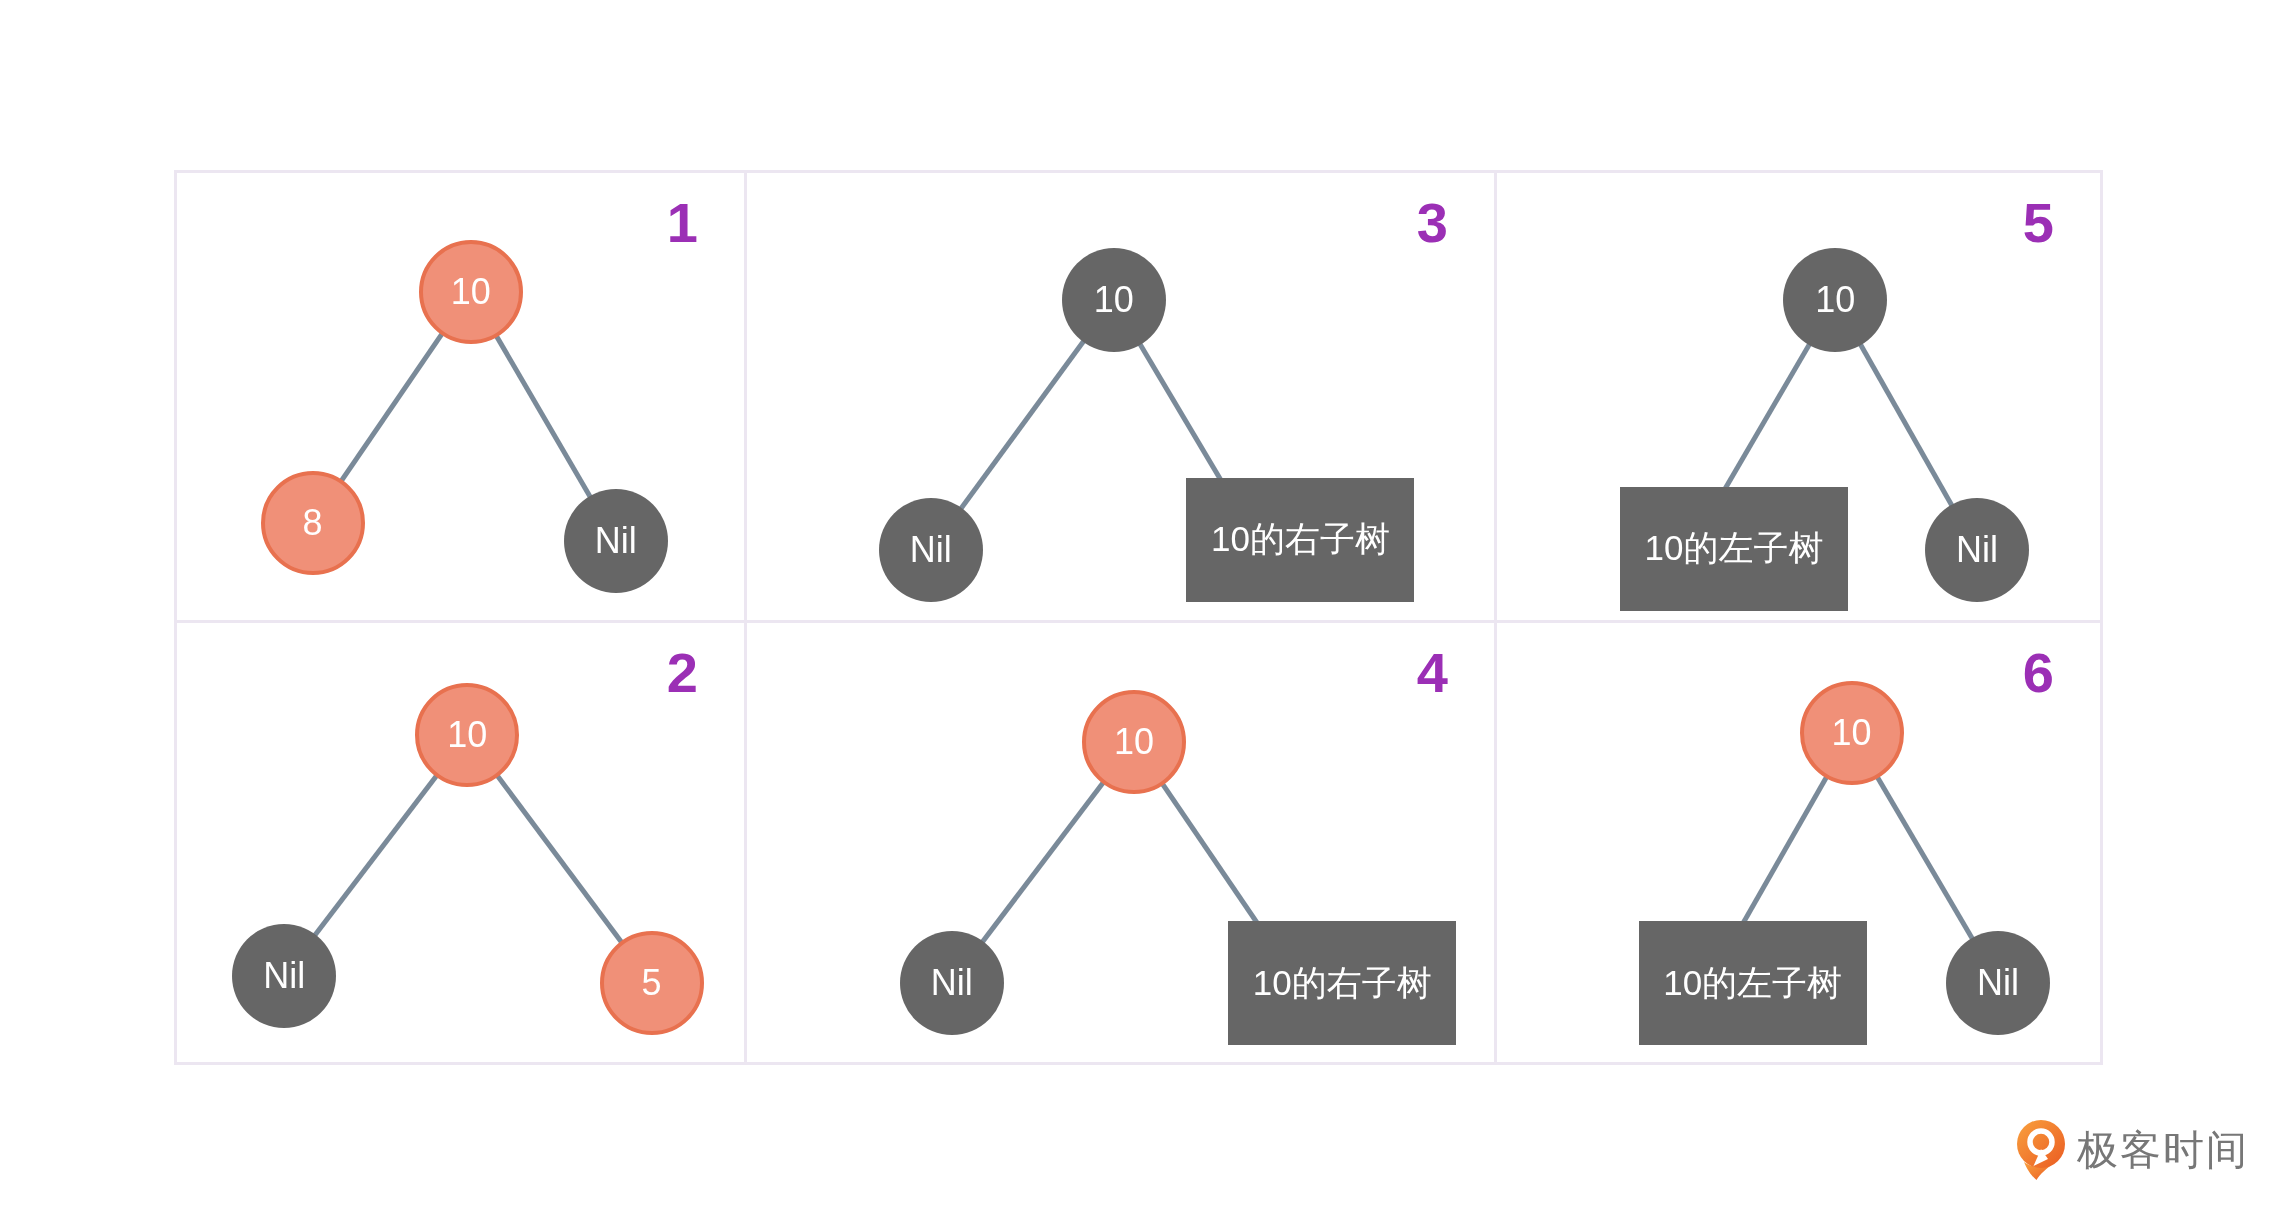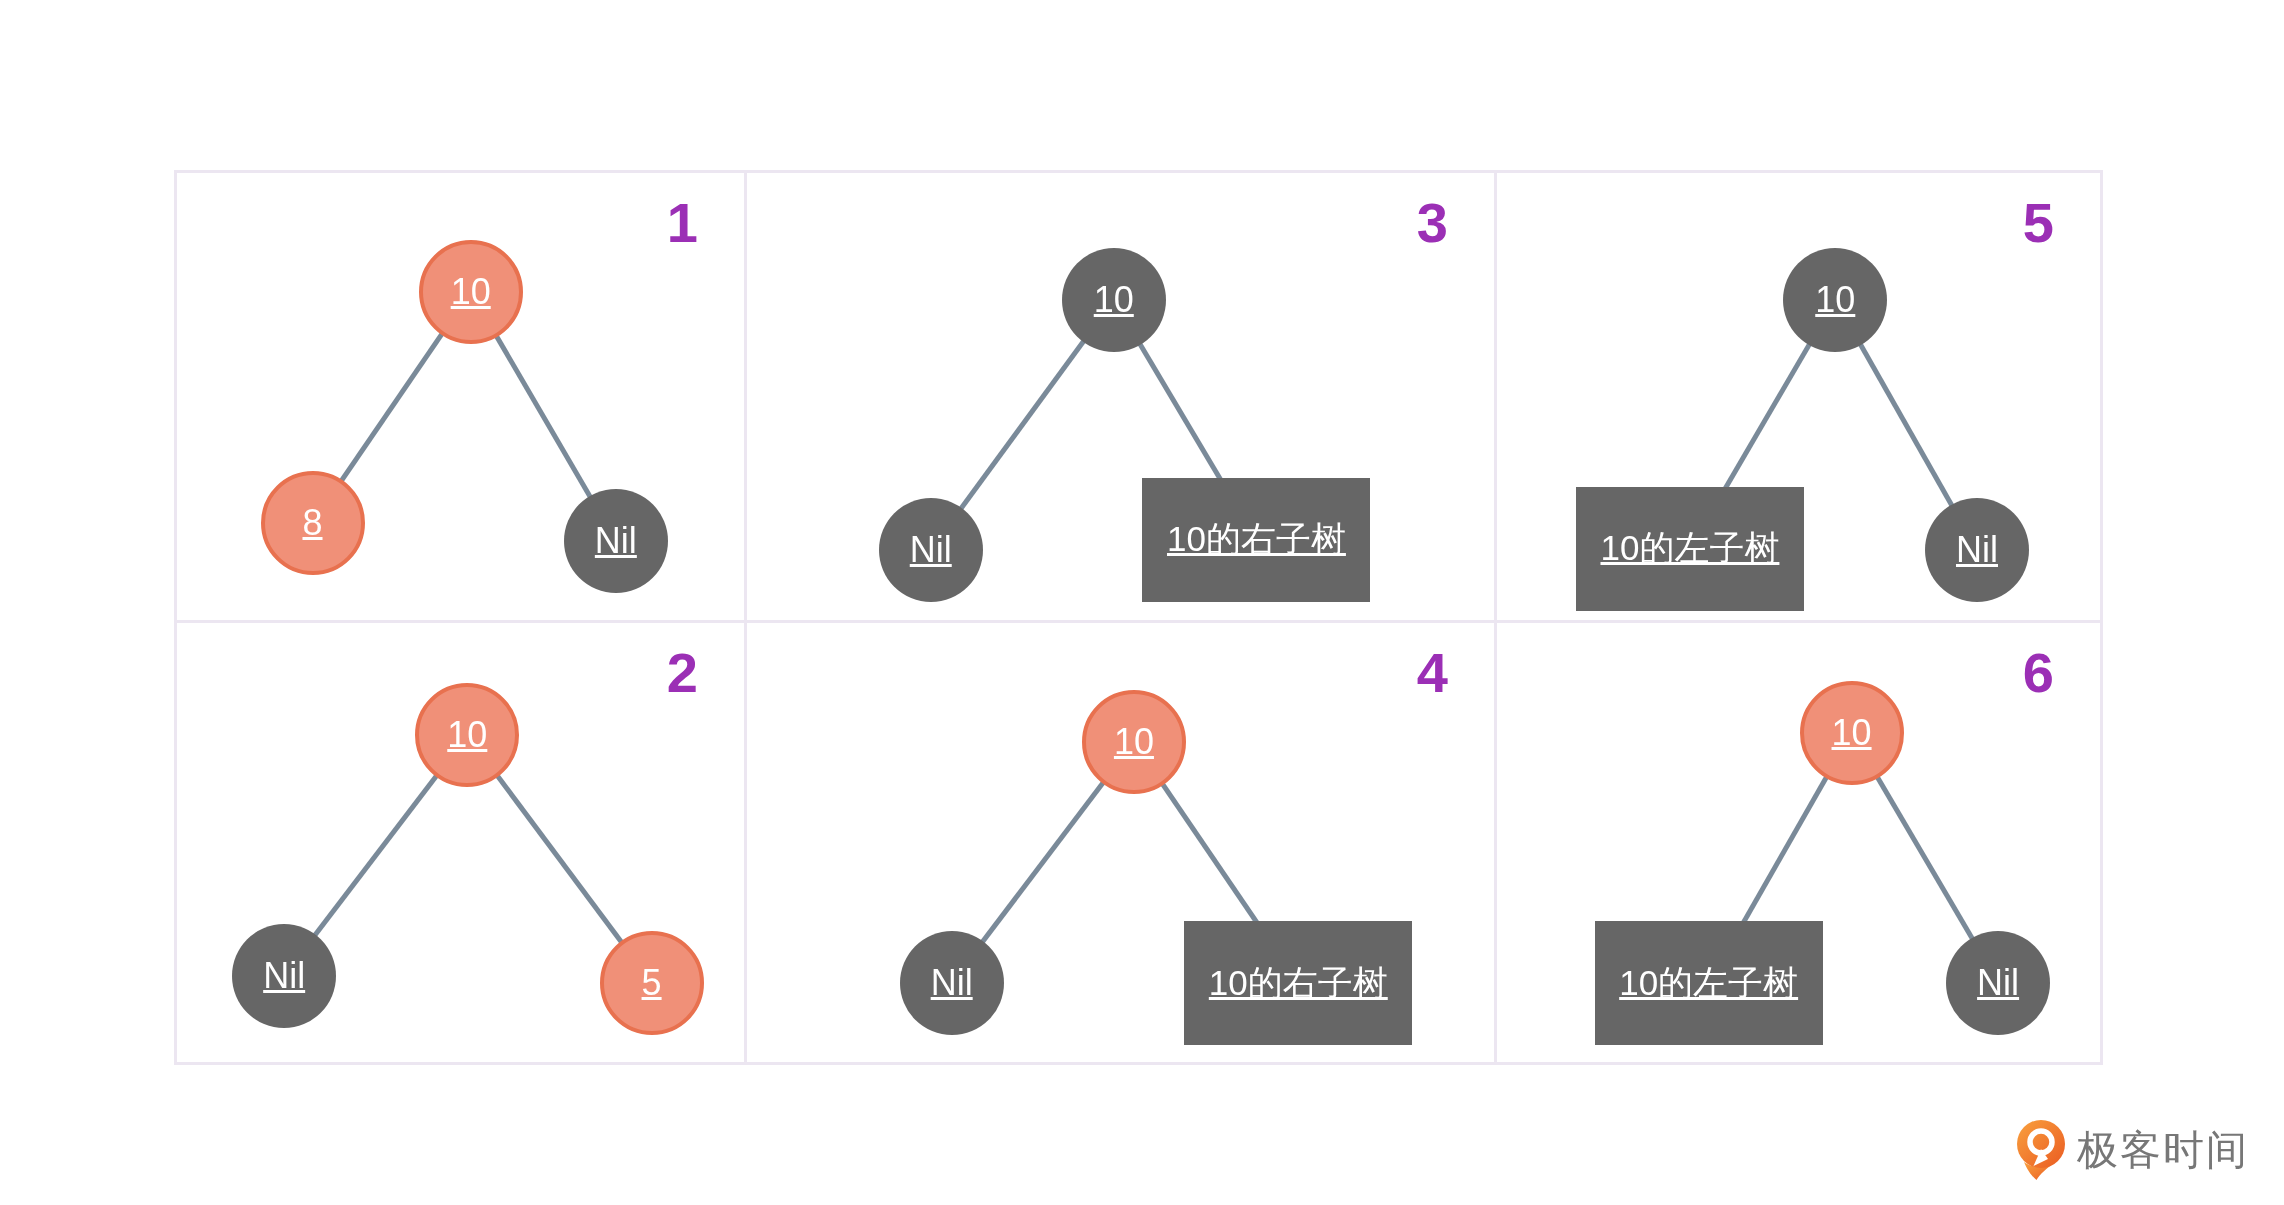--- a/index.html
+++ b/index.html
@@ -19,24 +19,24 @@
   .panel.bR{border-right:3px solid var(--pborder);}
   .panel.bB{border-bottom:3px solid var(--pborder);}
   .panel-num{
     position:absolute;top:22px;right:46px;z-index:2;
     color:var(--purple);font-size:56px;font-weight:700;line-height:1;
   }
   .edges{position:absolute;left:0;top:0;width:100%;height:100%;z-index:0;}
   .node{
     position:absolute;transform:translate(-50%,-50%);z-index:1;
     display:flex;align-items:center;justify-content:center;
-    color:#ffffff;font-weight:500;text-align:center;text-decoration:underline;
+    color:#ffffff;font-weight:500;text-align:center;
   }
   .node.circle{width:104px;height:104px;border-radius:50%;font-size:36px;}
-  .node.rect{width:228px;height:124px;font-size:35px;}
+  .node.rect{width:228px;height:124px;font-size:35px;margin-left:44px;}
   .node.salmon{background:var(--salmon);border:4px solid var(--salmon-border);}
   .node.dark{background:var(--dark);border:none;}
   .logo{
     position:absolute;left:2014px;top:1118px;height:64px;
     display:flex;align-items:center;gap:9px;
   }
   .logo-text{color:var(--logo-text);font-size:41px;letter-spacing:2px;white-space:nowrap;}
 </style>
 </head>
 <body>

